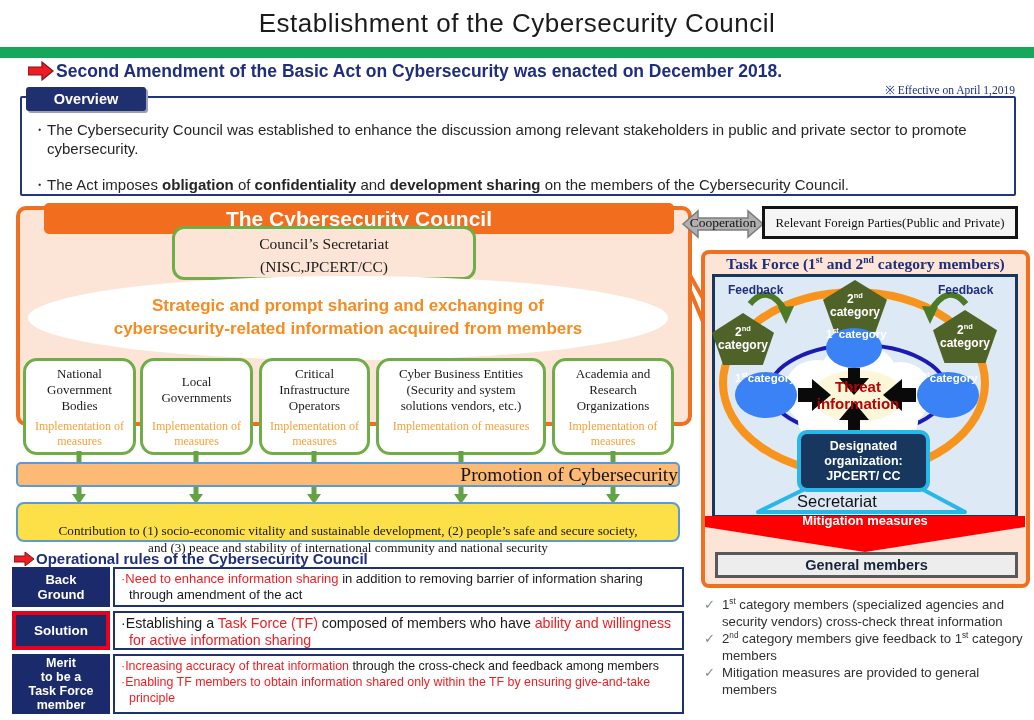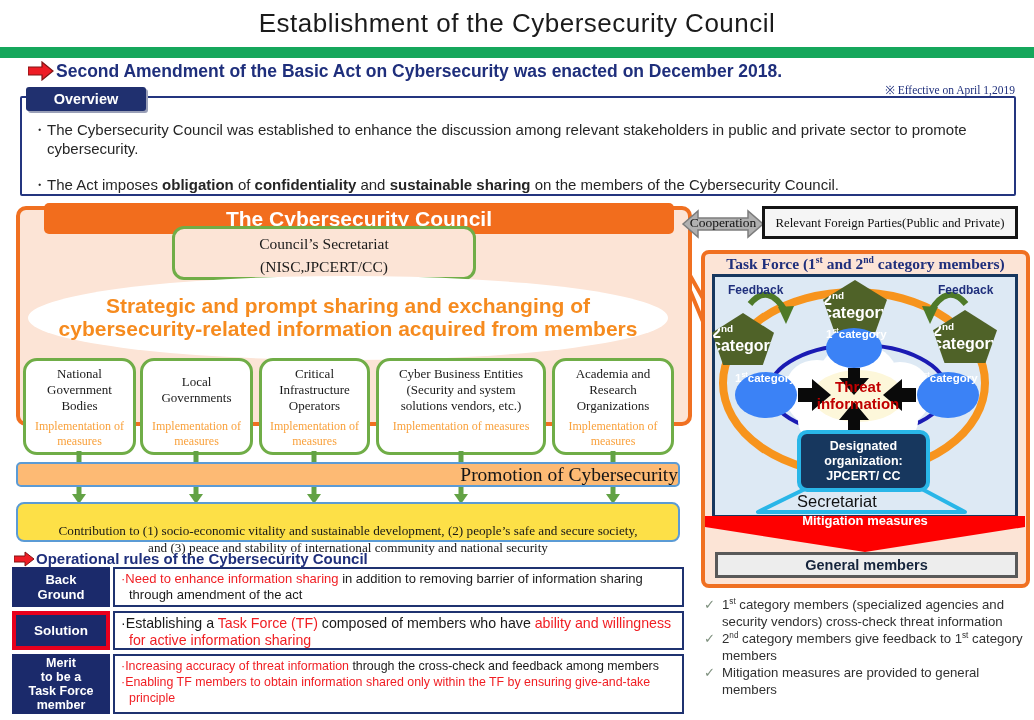--- a/index.html
+++ b/index.html
@@ -24,21 +24,21 @@
   .ov-text{left:32px;top:120px;width:972px;font-size:15px;color:#262626;line-height:19px;}
   .ov-b{padding-left:15px;text-indent:-15px;margin-bottom:17px;}
 
   
   .panel{left:16px;top:206px;width:668px;height:212px;border:4px solid #f07021;border-radius:10px;background:#fce4d6;}
   .c-header{left:44px;top:203px;width:630px;height:31px;background:#f26d1d;border-radius:5px;
             color:#fff;font-weight:bold;font-size:21px;text-align:center;line-height:31px;}
   .secr{left:172px;top:226px;width:304px;height:54px;background:#fce4d6;border:3px solid #70ad47;border-radius:12px;
         font-size:15.5px;line-height:23px;color:#1a1a1a;text-align:center;padding-top:3px;box-sizing:border-box;}
   .ellipse{left:28px;top:276px;width:640px;height:84px;background:#ffffff;border-radius:50%;
-           color:#f68b1f;font-weight:bold;font-size:21px;line-height:23px;text-align:center;padding-top:18px;box-sizing:border-box;}
+           color:#f68b1f;font-weight:bold;font-size:17px;line-height:23px;text-align:center;padding-top:18px;box-sizing:border-box;}
   .member{border:3.5px solid #70ad47;border-radius:14px;background:#fff;top:358px;height:97px;box-sizing:border-box;
           display:flex;flex-direction:column;}
   .m-name{flex:0 0 58px;display:flex;align-items:center;justify-content:center;
           font-size:13px;line-height:16px;color:#1a1a1a;text-align:center;padding:0 3px;}
   .m-impl{font-size:12px;line-height:15px;color:#f9a13c;text-align:center;}
   .promo{left:16px;top:462px;width:664px;height:25px;background:#fdba74;border:2.5px solid #5b9bd5;border-radius:5px;
          font-size:19.5px;color:#161616;text-align:right;line-height:22px;box-sizing:border-box;}
   .contrib{left:16px;top:502px;width:664px;height:40px;background:#fde047;border:2.5px solid #5b9bd5;border-radius:8px;
            font-size:13.2px;line-height:17px;color:#161616;text-align:center;padding-top:18px;box-sizing:border-box;}
 
@@ -51,21 +51,21 @@
   .t-b{padding-left:8px;text-indent:-8px;}
 
   
   .coop-label{left:681px;top:215px;width:84px;text-align:center;font-size:13.5px;color:#111;}
   .foreign{left:762px;top:206px;width:256px;height:33px;background:#f5f5f5;border:3px solid #141414;
            font-size:12.8px;color:#111;text-align:center;line-height:28px;box-sizing:border-box;}
   .tf-panel{left:701px;top:250px;width:329px;height:338px;border:4px solid #f07021;border-radius:8px;background:#fce4d6;box-sizing:border-box;}
   .tf-title{left:703px;top:255px;width:325px;text-align:center;font-size:15.5px;font-weight:bold;color:#1f2f7c;font-family:Liberation Serif, serif;}
   .tf-inner{left:712px;top:274px;width:306px;height:244px;border:3px solid #17375e;background:#dde9f4;box-sizing:border-box;}
   .pent{position:absolute;background:#4f6228;clip-path:polygon(50% 0,100% 38%,82% 100%,18% 100%,0 38%);
-        color:#fff;font-weight:bold;font-size:16px;line-height:13px;
+        color:#fff;font-weight:bold;font-size:12px;line-height:13px;text-align:center;
         display:flex;flex-direction:column;justify-content:center;}
   .cat-ell{position:absolute;background:#3b82f6;border-radius:50%;color:#fff;font-weight:bold;font-size:11.5px;line-height:13px;
         text-align:center;display:flex;flex-direction:row;justify-content:flex-start;}
   .fb{position:absolute;font-size:12px;font-weight:bold;color:#1f2f7c;}
   .threat{left:788px;top:378px;width:140px;text-align:center;font-weight:bold;font-size:15px;line-height:17px;color:#c00000;}
   .desig{left:797px;top:430px;width:133px;height:62px;background:#17375e;border:4px solid #29b6e8;border-radius:10px;
          color:#fff;font-weight:bold;font-size:12.5px;line-height:15px;text-align:center;
          display:flex;flex-direction:column;justify-content:center;box-sizing:border-box;}
   .secret-lb{left:797px;top:492px;width:133px;font-size:16.5px;color:#111;}
   .mitig{left:705px;top:513px;width:320px;text-align:center;color:#fff;font-weight:bold;font-size:13px;}
@@ -86,21 +86,21 @@
   <svg class="abs" style="left:28px;top:61px" width="26" height="20" viewBox="0 0 26 20">
     <polygon points="0,6 14,6 14,1 25,10 14,19 14,14 0,14" fill="#ee1c25" stroke="#801515" stroke-width="1.2"></polygon>
   </svg>
   <div class="abs enacted">Second Amendment of the Basic Act on Cybersecurity was enacted on December 2018.</div>
   <div class="abs note">※  Effective on April 1,2019</div>
 
   <div class="abs ov-box"></div>
   <div class="abs ov-tab">Overview</div>
   <div class="abs ov-text">
     <div class="ov-b">・The Cybersecurity Council was established to enhance the discussion among relevant stakeholders in public and private sector to promote cybersecurity.</div>
-    <div class="ov-b"><span>・The Act imposes </span><b>obligation</b><span> of </span><b>confidentiality</b><span> and </span><b>sustainable sharing</b><span> on the members of the Cybersecurity Council.</span></div>
+    <div class="ov-b"><span>・The Act imposes </span><b>obligation</b><span> of </span><b>confidentiality</b><span> and </span><b>development sharing</b><span> on the members of the Cybersecurity Council.</span></div>
   </div>
 
   <svg class="abs" style="left:670px;top:248px" width="50" height="110" viewBox="0 0 50 110">
     <polygon points="8,6 44,70 44,100 14,28" fill="#ffffff" stroke="#f07021" stroke-width="4" stroke-linejoin="round"></polygon>
   </svg>
 
   <div class="abs panel"></div>
   <div class="abs c-header">The Cybersecurity Council</div>
   <div class="abs secr serif">
     <div>Council’s Secretariat</div>

